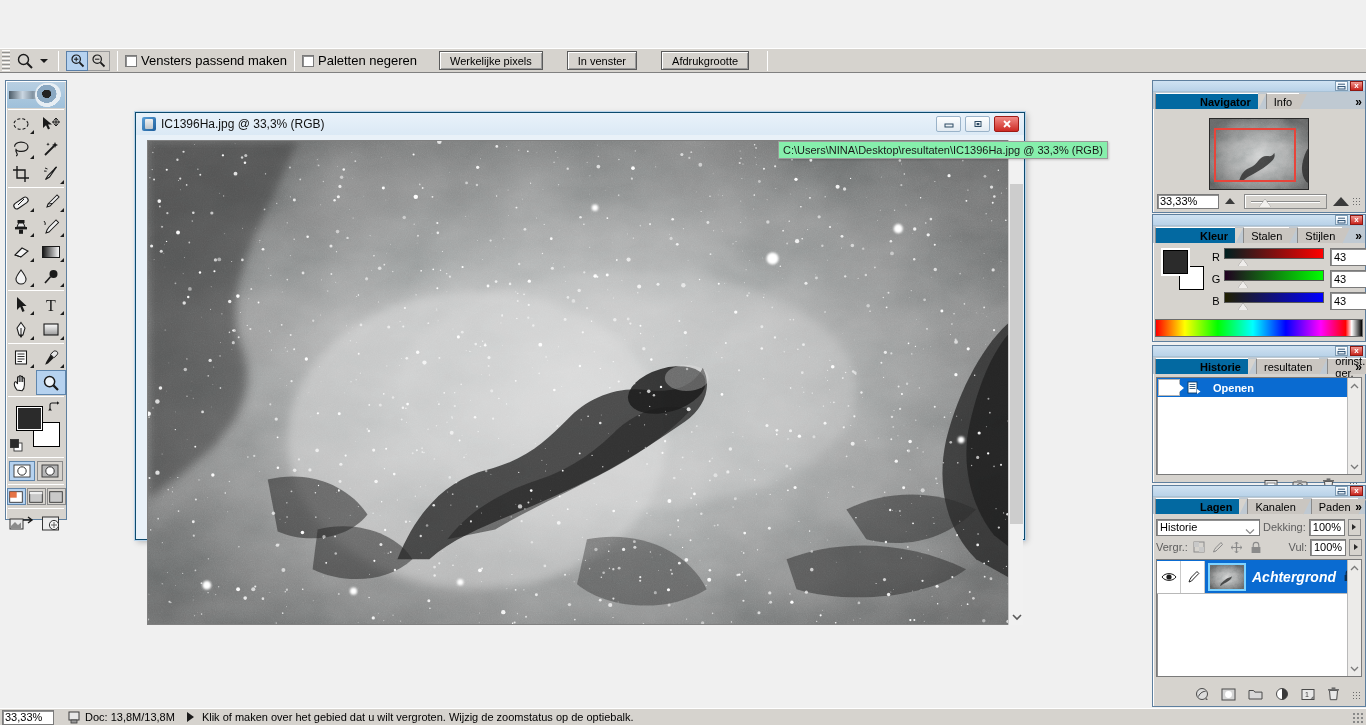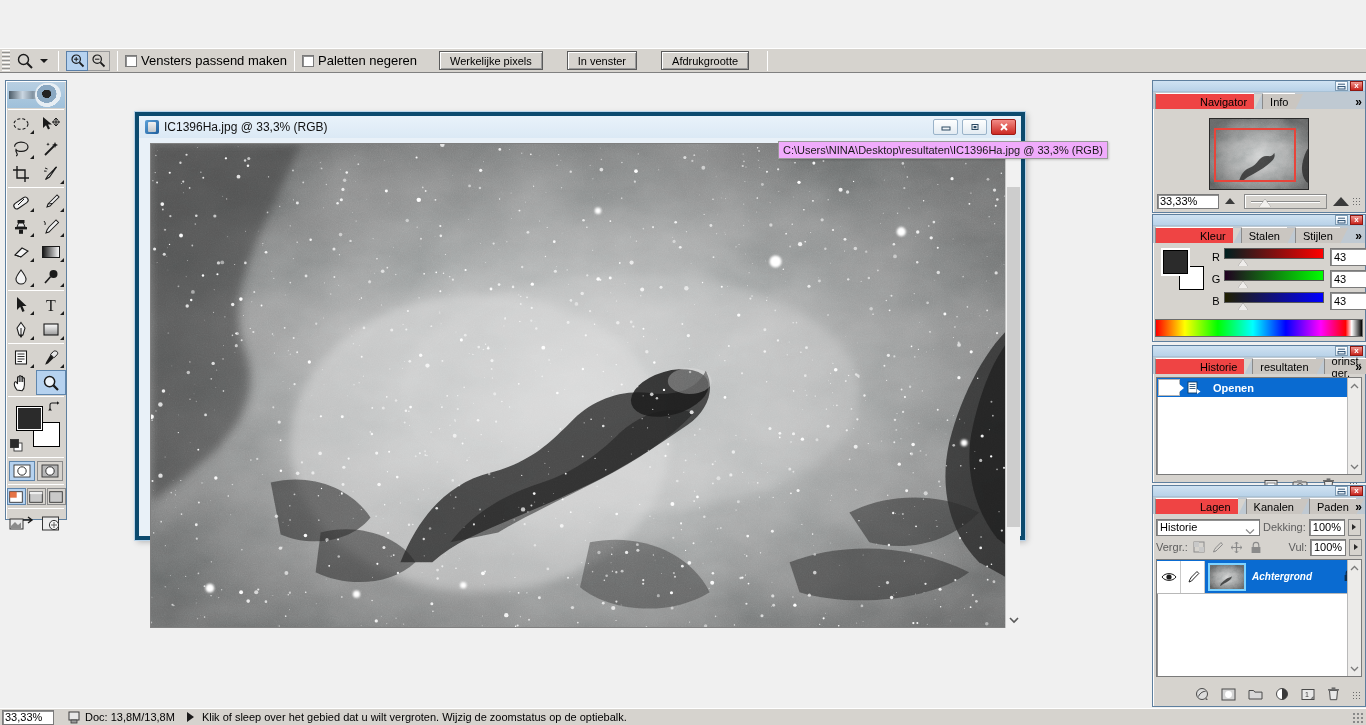--- a/index.html
+++ b/index.html
@@ -173,21 +173,21 @@
     width: 19px; height: 17px; border: 1px solid #8a8a8a; background: #d6d3ce;
     display: flex; align-items: center; justify-content: center;
   }
   .screen-btn.sel { background: #b6d2ef; border-color: #5f86ad; }
   .jump-row { display: flex; justify-content: center; gap: 6px; padding: 4px 0 2px; }
 
   
   .docwin {
     position: absolute; left: 135px; top: 112px; width: 890px; height: 428px;
     background: #e9f1f8;
-    border: 4px solid #0c4a6e;
+    border: 1px solid #0c4a6e;
     box-shadow: 0 0 0 1px #b9d4ea, 2px 2px 6px rgba(0,0,0,.25);
   }
   .doc-title {
     height: 22px; display: flex; align-items: center;
     background: linear-gradient(to bottom, #e9f2fa, #dbe9f5);
     padding-left: 6px;
   }
   .doc-icon {
     width: 14px; height: 14px; margin-right: 5px; position: relative; flex: 0 0 auto;
     background: linear-gradient(135deg, #5ba0d8, #1d5e9c);
@@ -222,21 +222,21 @@
   .vs-thumb {
     position: absolute; left: 1px; top: 44px; width: 13px; height: 340px;
     background: #cdcdcd;
   }
   .vs-arrow {
     position: absolute; left: 0; bottom: 0; width: 15px; height: 17px;
     display:flex;align-items:center;justify-content:center; color:#5a5a5a;
   }
   .tooltip {
     position: absolute; left: 778px; top: 141px; height: 18px;
-    background: #f0abfc; border: 1px solid #9a9a9a;
+    background: #86efac; border: 1px solid #9a9a9a;
     display: flex; align-items: center; padding: 0 4px;
     font-size: 11px; color: #1a1a1a; white-space: nowrap;
     box-shadow: 1px 1px 2px rgba(0,0,0,.18);
     z-index: 40;
   }
 
   
   .palette {
     position: absolute; left: 1152px; width: 214px;
     background: #d6d3ce; border: 1px solid #5e7f9e;
@@ -256,21 +256,21 @@
   .pal-tabs {
     height: 17px; display: flex; align-items: flex-end; position: relative;
     background: #bfc9d2; padding-left: 2px;
   }
   .pal-tab {
     height: 16px; display: flex; align-items: center; padding: 0 7px;
     font-size: 11px; color: #000; background: #d6d3ce;
     border-left: 1px solid #8a8a8a; border-top: 1px solid #ffffff;
     position: relative; margin-right: 8px;
   }
-  .pal-tab.active { font-weight: normal; background: #ef4444; padding-left: 44px; }
+  .pal-tab.active { font-weight: bold; background: #0369a1; padding-left: 44px; }
   .pal-tab:after {
     content:""; position:absolute; right:-8px; top:0;
     width:0;height:0;border-top:16px solid #d6d3ce;border-right:8px solid transparent;
   }
   .pal-tab.inactive { background: #cac6c1; }
   .pal-tab.inactive:after { border-top-color: #cac6c1; }
   .pal-menu {
     position: absolute; right: 4px; bottom: 1px; font-size: 12px; color: #000;
     line-height: 12px; letter-spacing: -1px; font-weight: bold;
   }
@@ -403,21 +403,21 @@
     background:#fff; border:1px solid #7a7a7a; box-shadow: inset 1px 1px 0 #909090;
     height: 118px; position: relative; overflow: hidden; margin-top: 2px;
   }
   .lay-item {
     display:flex; align-items:center; height: 34px; background:#0a6bd1; color:#fff;
     border-bottom: 1px solid #b8b8b8;
   }
   .lay-eye { width:24px;height:32px;display:flex;align-items:center;justify-content:center;background:#fff;border-right:1px solid #c9c9c9; }
   .lay-brush { width:24px;height:32px;display:flex;align-items:center;justify-content:center;background:#fff;border-right:1px solid #c9c9c9; }
   .lay-thumb { width:38px;height:28px;margin:0 6px 0 3px;border:2px solid #7fd3ff;overflow:hidden;background:#111; }
-  .lay-name { font-size: 10px; font-style: italic; font-weight: bold; }
+  .lay-name { font-size: 14px; font-style: italic; font-weight: bold; }
   .lay-lockico { margin-left:auto; margin-right: 6px; }
   .lay-scroll {
     position:absolute; right:0; top:0; width:14px; height:100%;
     background:#ecebe9; border-left:1px solid #b9b9b9;
     display:flex;flex-direction:column;justify-content:space-between;align-items:center;
   }
   .lay-footer { display:flex; align-items:center; justify-content:flex-end; gap:12px; height:18px; padding-right:4px; margin-top:2px; }
 
   
   .statusbar {
@@ -2383,17 +2383,17 @@
     <div class="sb-seg" style="border-left:none;margin-left:8px">
       <span class="sb-docicon">
         <svg width="12" height="13" viewBox="0 0 12 13">
           <rect x="1" y="1" width="10" height="8" fill="#e8e8e8" stroke="#3a3a3a" stroke-width="1"></rect>
           <rect x="3" y="9" width="6" height="3" fill="#9a9a9a" stroke="#3a3a3a" stroke-width=".8"></rect>
         </svg>
       </span>
       <span>Doc: 13,8M/13,8M</span>
     </div>
     <div class="sb-play"></div>
-    <div>Klik of sleep over het gebied dat u wilt vergroten. Wijzig de zoomstatus op de optiebalk.</div>
+    <div>Klik of maken over het gebied dat u wilt vergroten. Wijzig de zoomstatus op de optiebalk.</div>
     <div class="sb-resize"></div>
   </div>
 
 </div>
 
 </body></html>

